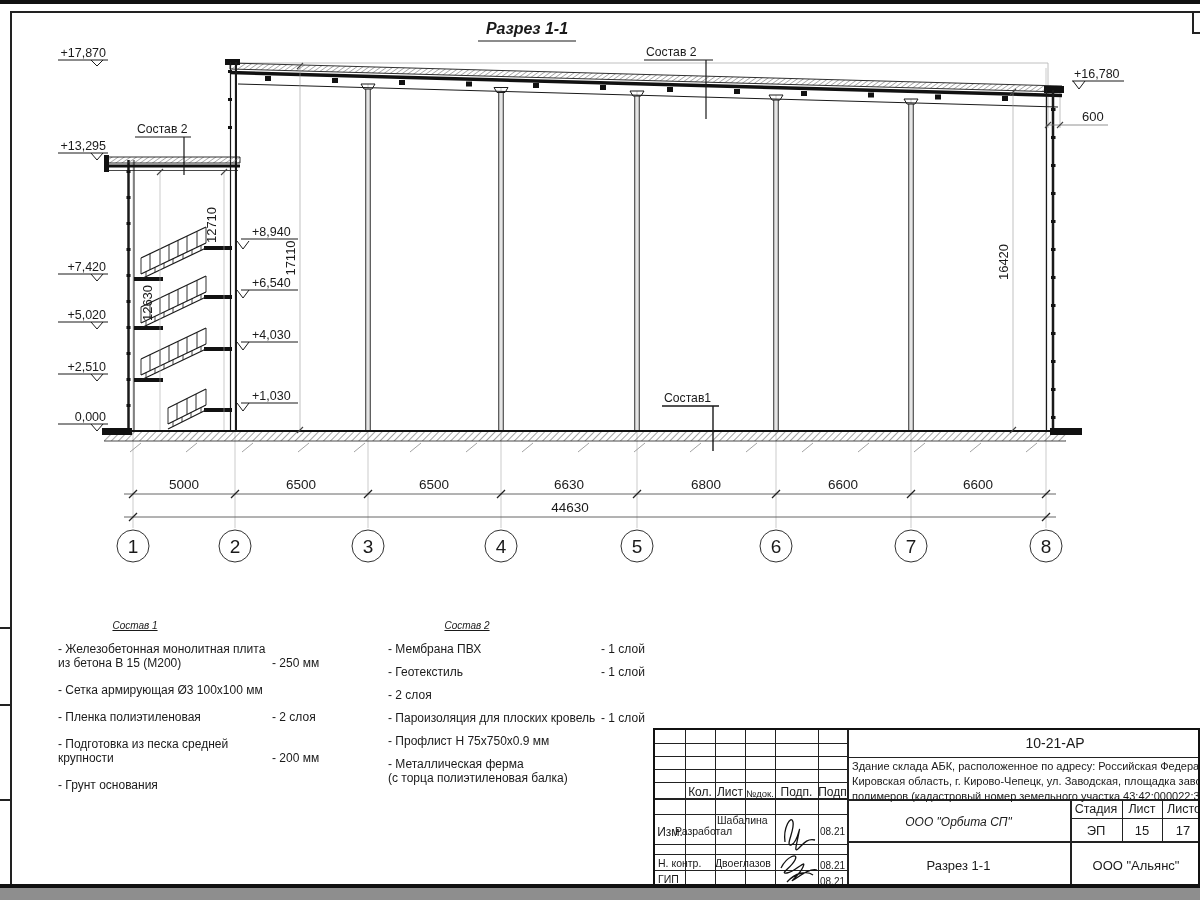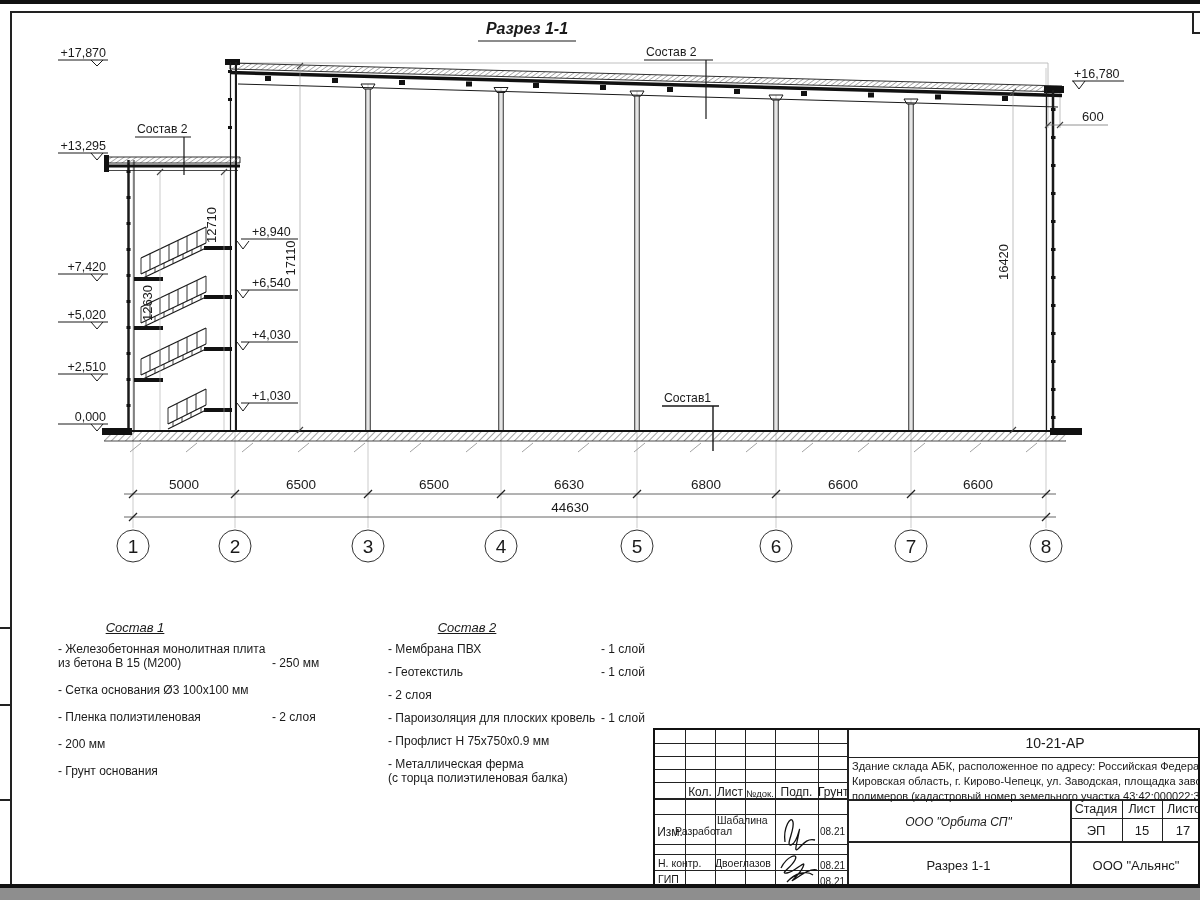--- a/index.html
+++ b/index.html
@@ -9,21 +9,21 @@
   svg text{font-family:"Liberation Sans", sans-serif;fill:#1a1a1a;}
   
   .top-strip{left:0;top:0;width:1200px;height:4px;background:#111;}
   .frame-top{left:10px;top:11px;width:1190px;height:2px;background:#222;}
   .frame-left{left:10px;top:11px;width:2px;height:875px;background:#222;}
   .frame-bottom{left:0;top:884px;width:1200px;height:4px;background:#111;}
   .bottom-gray{left:0;top:888px;width:1200px;height:12px;background:#8e8e8e;}
   .left-tick{left:0;width:11px;height:2px;background:#222;}
   .tr-box{left:1192px;top:11px;width:8px;height:19px;border:2px solid #222;border-right:none;background:#fff;}
   
-  .s-title{font-size:13px;font-style:italic;text-decoration:underline;text-align:center;}
+  .s-title{font-size:10px;font-style:italic;text-decoration:underline;text-align:center;}
   .s-items .item{display:grid;align-items:end;font-size:12px;line-height:14px;}
   .s-items .name{white-space:pre-line;}
   .s1 .item{grid-template-columns:214px 64px;margin-bottom:13px;}
   .s2 .item{grid-template-columns:213px 52px;margin-bottom:9px;}
   
   .tb{left:653px;top:728px;width:547px;height:158px;border:2px solid #111;box-sizing:border-box;overflow:hidden;background:#fff;}
   .tb .vl,.tb .hl{position:absolute;background:#222;}
   .tb span{position:absolute;white-space:nowrap;}
   .tb .c{text-align:center;}
 </style>
@@ -244,28 +244,30 @@
   </svg>
 
   <div class="abs s-title" style="left:92px;top:620px;width:86px;">Состав 1</div>
   <div class="abs s-items s1" style="left:58px;top:642px;width:280px;">
     <div class="item">
         <span class="name">- Железобетонная  монолитная плита
 из бетона В 15 (М200)</span>
         <span>- 250 мм</span>
       </div>
     <div class="item">
-        <span class="name">- Сетка основания Ø3 100х100 мм</span>
+        <span class="name">- Сетка армирующая Ø3 100х100 мм</span>
         <span></span>
       </div>
     <div class="item">
         <span class="name">- Пленка полиэтиленовая</span>
         <span>-  2 слоя</span>
       </div>
     <div class="item">
+        <span class="name">- Подготовка из песка средней
+крупности</span>
         <span>- 200 мм</span>
       </div>
     <div class="item">
         <span class="name">- Грунт основания</span>
         <span></span>
       </div>
   </div>
 
   <div class="abs s-title" style="left:424px;top:620px;width:86px;">Состав 2</div>
   <div class="abs s-items s2" style="left:388px;top:642px;width:268px;">
@@ -324,21 +326,21 @@
     <span class="c" style="left:250px;top:5px;width:300px;font-size:14px;">10-21-АР</span>
     <span style="left:197px;top:30px;font-size:11px;">Здание склада АБК, расположенное по адресу: Российская Федерация,</span>
     <span style="left:197px;top:45px;font-size:11px;">Кировская область, г. Кирово-Чепецк, ул. Заводская, площадка завода</span>
     <span style="left:197px;top:60px;font-size:11px;">полимеров (кадастровый номер земельного участка 43:42:000022:3</span>
 
     <span class="c" style="left:0;top:55px;width:30px;font-size:12px;margin-top:40px;">Изм.</span>
     <span class="c" style="left:30px;top:55px;width:30px;font-size:12px;">Кол.</span>
     <span class="c" style="left:60px;top:55px;width:30px;font-size:12px;">Лист</span>
     <span class="c" style="left:90px;top:58px;width:30px;font-size:9.5px;">№док.</span>
     <span class="c" style="left:120px;top:55px;width:43px;font-size:12px;">Подп.</span>
-    <span class="c" style="left:163px;top:55px;width:29px;font-size:12px;">Грунт</span>
+    <span class="c" style="left:163px;top:55px;width:29px;font-size:12px;">Подп</span>
 
     <span style="left:20px;top:95px;font-size:10.5px;">Разработал</span>
     <span style="left:62px;top:84px;font-size:10.5px;">Шабалина</span>
     <span class="c" style="left:163px;top:96px;width:29px;font-size:10px;">08.21</span>
     <span style="left:3px;top:127px;font-size:10.5px;">Н. контр.</span>
     <span style="left:60px;top:127px;font-size:10.5px;">Двоеглазов</span>
     <span class="c" style="left:163px;top:130px;width:29px;font-size:10px;">08.21</span>
     <span style="left:3px;top:143px;font-size:10.5px;">ГИП</span>
     <span style="left:63px;top:152px;font-size:10.5px;font-style:italic;">Коротаев</span>
     <span class="c" style="left:163px;top:146px;width:29px;font-size:10px;">08.21</span>

